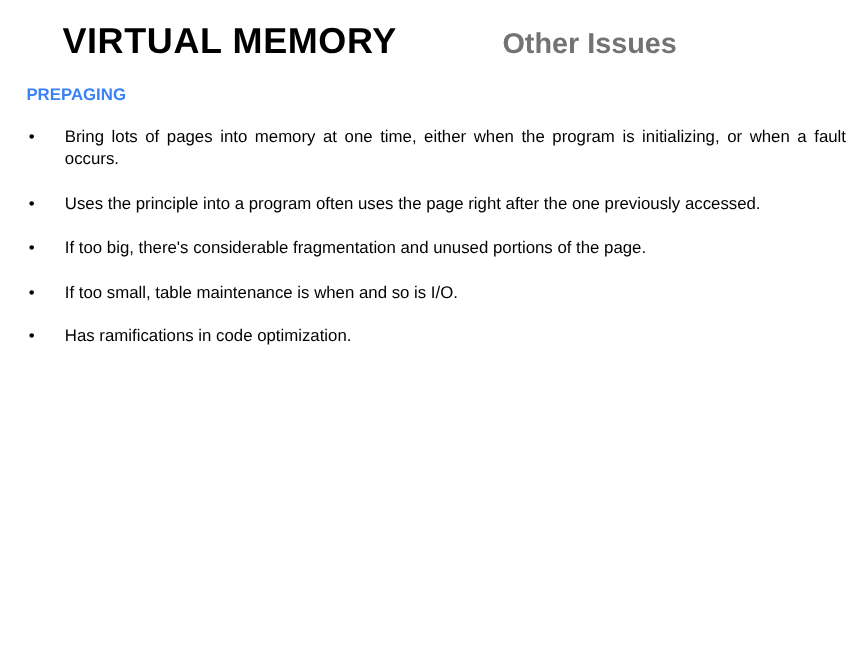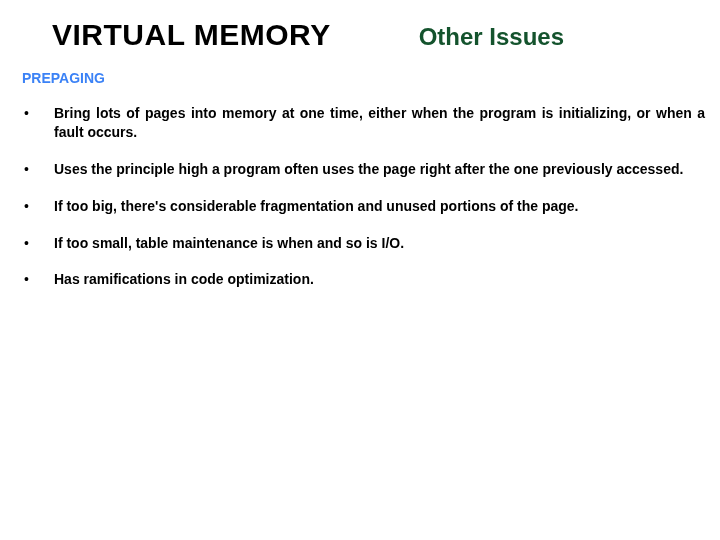--- a/index.html
+++ b/index.html
@@ -26,21 +26,21 @@
   .title-main {
     font-size: 30px;
     font-weight: bold;
     color: #000000;
     margin-left: 30px;
     letter-spacing: 0.5px;
   }
   .title-sub {
     font-size: 24px;
     font-weight: bold;
-    color: #14532d;
+    color: #737373;
     margin-left: 88px;
   }
   .section-heading {
     font-size: 14px;
     font-weight: bold;
     color: #3b82f6;
     margin: 16px 0 8px 0;
   }
   ul.bullets {
     list-style: none;
@@ -55,42 +55,41 @@
     text-align: justify;
   }
   ul.bullets > li .dot {
     width: 30px;
     flex: 0 0 30px;
     text-align: left;
     padding-left: 2px;
   }
   ul.bullets > li .txt {
     flex: 1;
-    font-weight: bold;
   }
 </style>
 </head>
 <body>
 
 <div class="slide">
 
   <div class="header-row">
     <div class="title-main">VIRTUAL MEMORY</div>
     <div class="title-sub">Other Issues</div>
   </div>
 
   <div class="section-heading">PREPAGING</div>
   <ul class="bullets">
     <li>
       <span class="dot">•</span>
       <span class="txt">Bring lots of pages into memory at one time, either when the program is initializing, or when a fault occurs.</span>
     </li>
     <li>
       <span class="dot">•</span>
-      <span class="txt">Uses the principle high a program often uses the page right after the one previously accessed.</span>
+      <span class="txt">Uses the principle into a program often uses the page right after the one previously accessed.</span>
     </li>
   </ul>
 
   <ul class="bullets">
     <li>
       <span class="dot">•</span>
       <span class="txt">If too big, there's considerable fragmentation and unused portions of the page.</span>
     </li>
     <li>
       <span class="dot">•</span>

